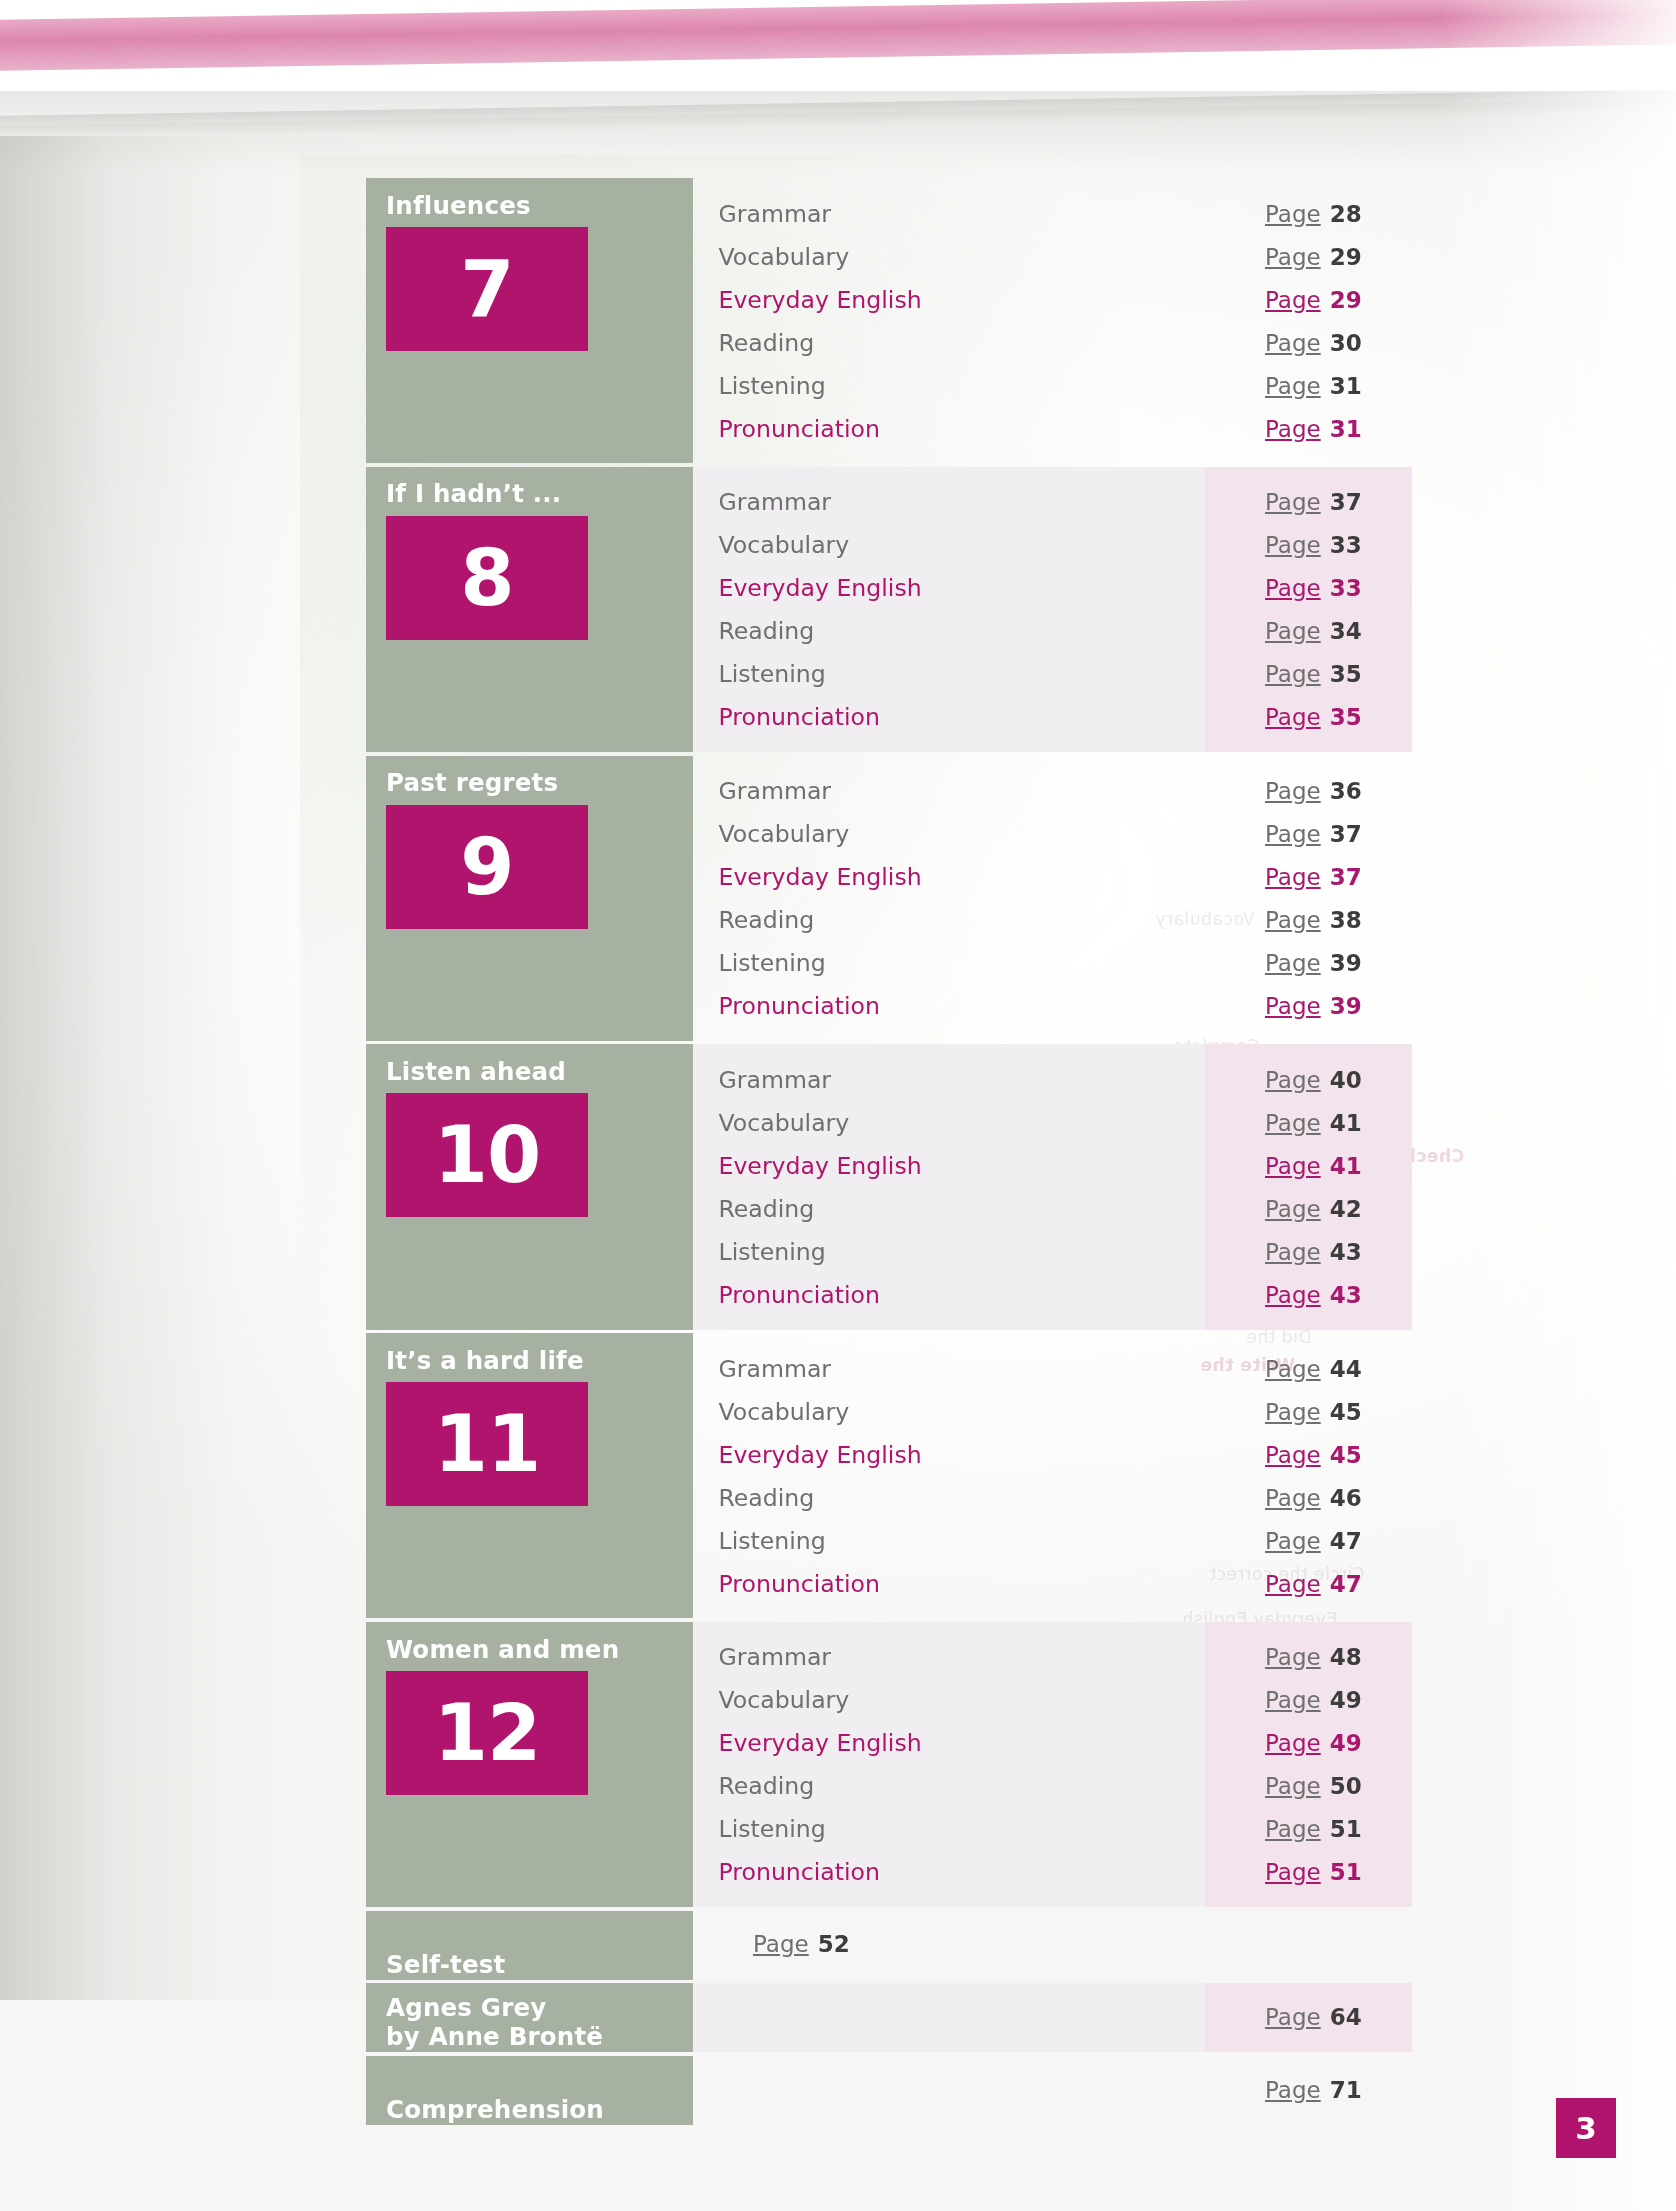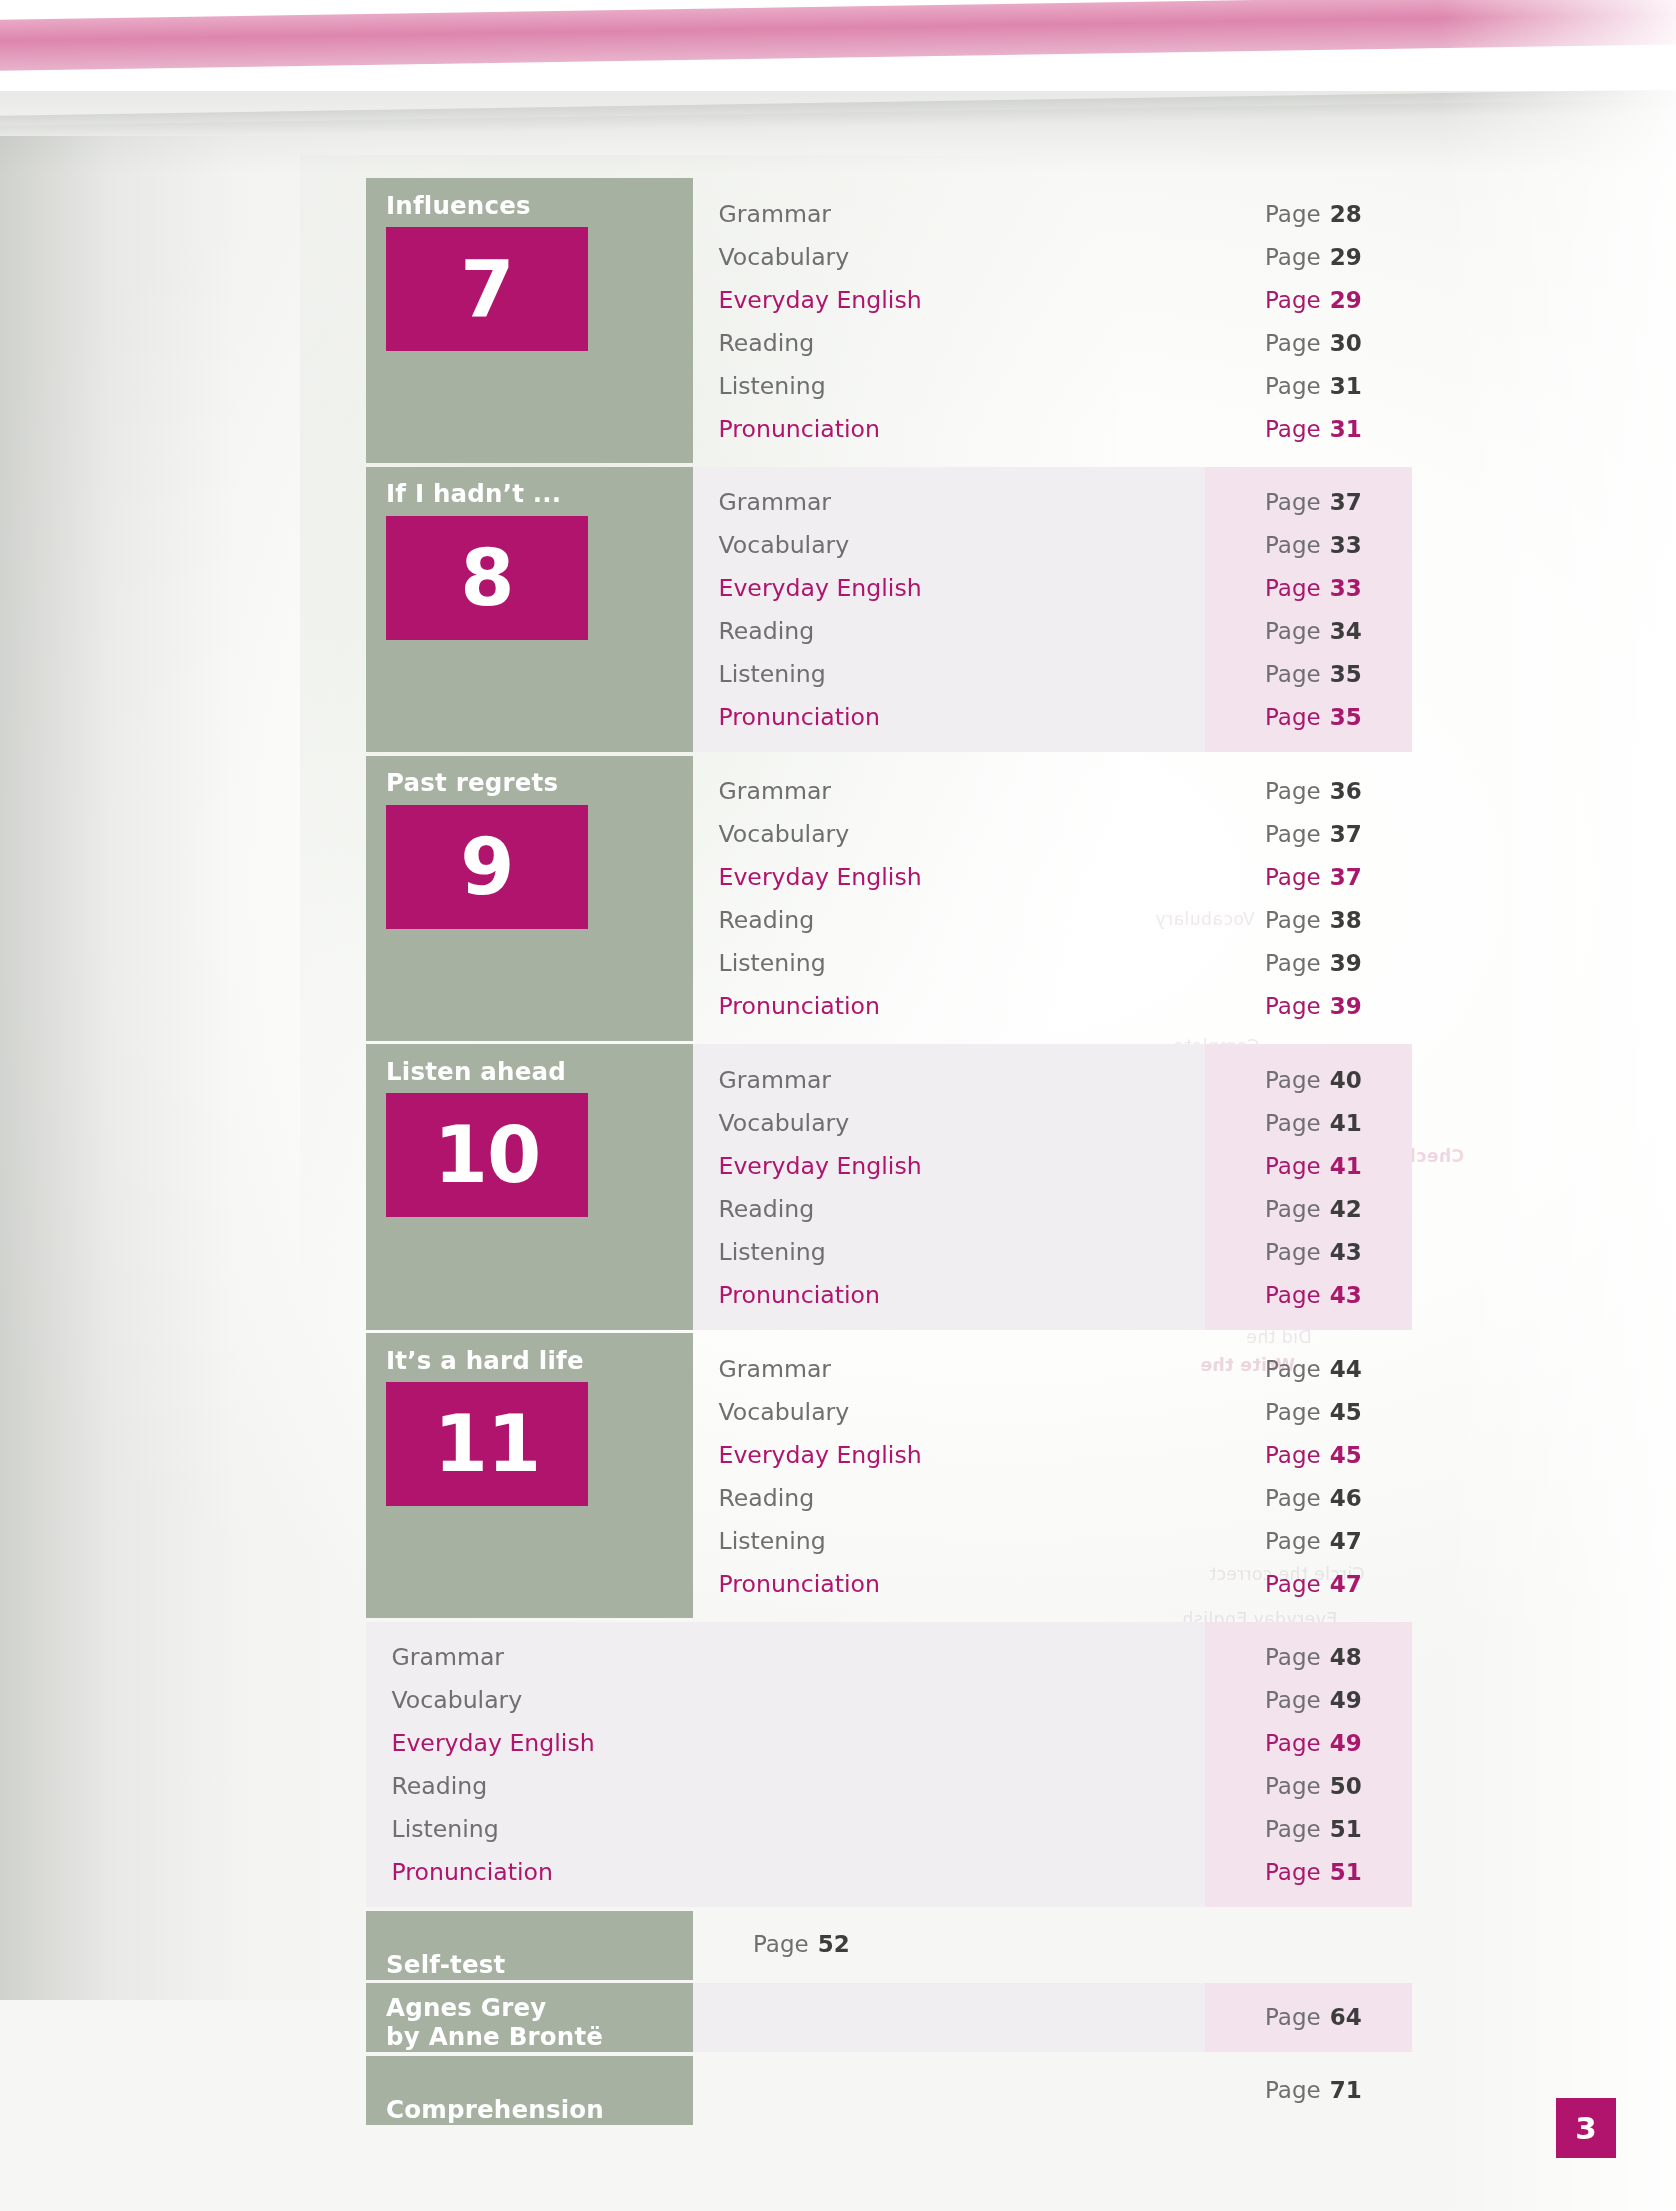--- a/index.html
+++ b/index.html
@@ -153,21 +153,21 @@
     white-space: nowrap;
   }
   .skill.accent { color: #b1146d; }
   .pageline {
     font-size: 23px;
     line-height: 43px;
     color: #6f6f6f;
     white-space: nowrap;
     padding-left: 60px;
   }
-  .pageline .pg-word { color: #6f6f6f; }
+  .pageline .pg-word { color: #6f6f6f; text-decoration: underline; }
   .pageline .pg-num { font-weight: bold; color: #3d3d3d; margin-left: 9px; }
   .pageline.accent .pg-word,
   .pageline.accent .pg-num { color: #a8186c; }
 
   
   .row.shaded .col-skills { background: #f0eef0; }
   .row.shaded .col-pages  { background: #f3e3ec; }
   .row.plain  .col-skills { background: transparent; }
   .row.plain  .col-pages  { background: transparent; }
 
@@ -353,20 +353,24 @@
         <div class="col-pages">
           <div class="pageline"><span class="pg-word">Page</span><span class="pg-num">44</span></div>
           <div class="pageline"><span class="pg-word">Page</span><span class="pg-num">45</span></div>
           <div class="pageline accent"><span class="pg-word">Page</span><span class="pg-num">45</span></div>
           <div class="pageline"><span class="pg-word">Page</span><span class="pg-num">46</span></div>
           <div class="pageline"><span class="pg-word">Page</span><span class="pg-num">47</span></div>
           <div class="pageline accent"><span class="pg-word">Page</span><span class="pg-num">47</span></div>
         </div>
       </div>
       <div class="row shaded">
+        <div class="col-unit">
+          <div class="unit-title">Women and men</div>
+          <div class="unit-badge">12</div>
+        </div>
         <div class="col-skills">
           <div class="skill">Grammar</div>
           <div class="skill">Vocabulary</div>
           <div class="skill accent">Everyday English</div>
           <div class="skill">Reading</div>
           <div class="skill">Listening</div>
           <div class="skill accent">Pronunciation</div>
         </div>
         <div class="col-pages">
           <div class="pageline"><span class="pg-word">Page</span><span class="pg-num">48</span></div>

